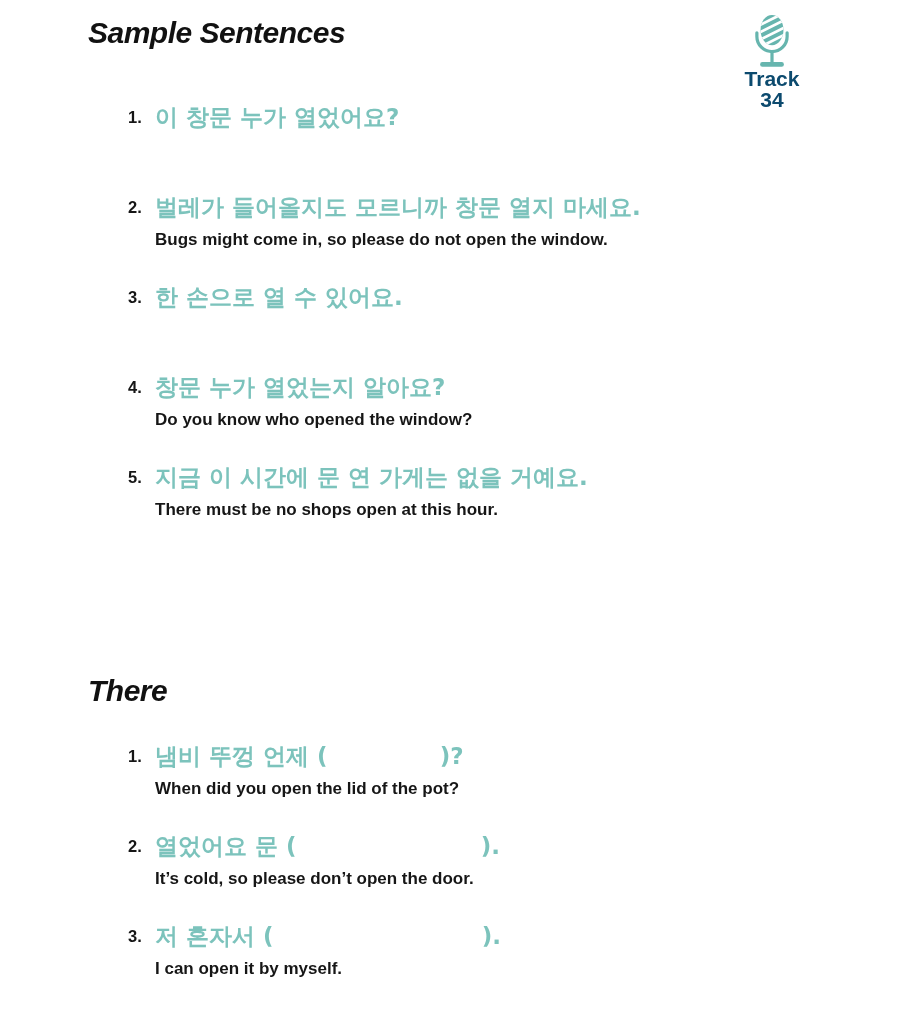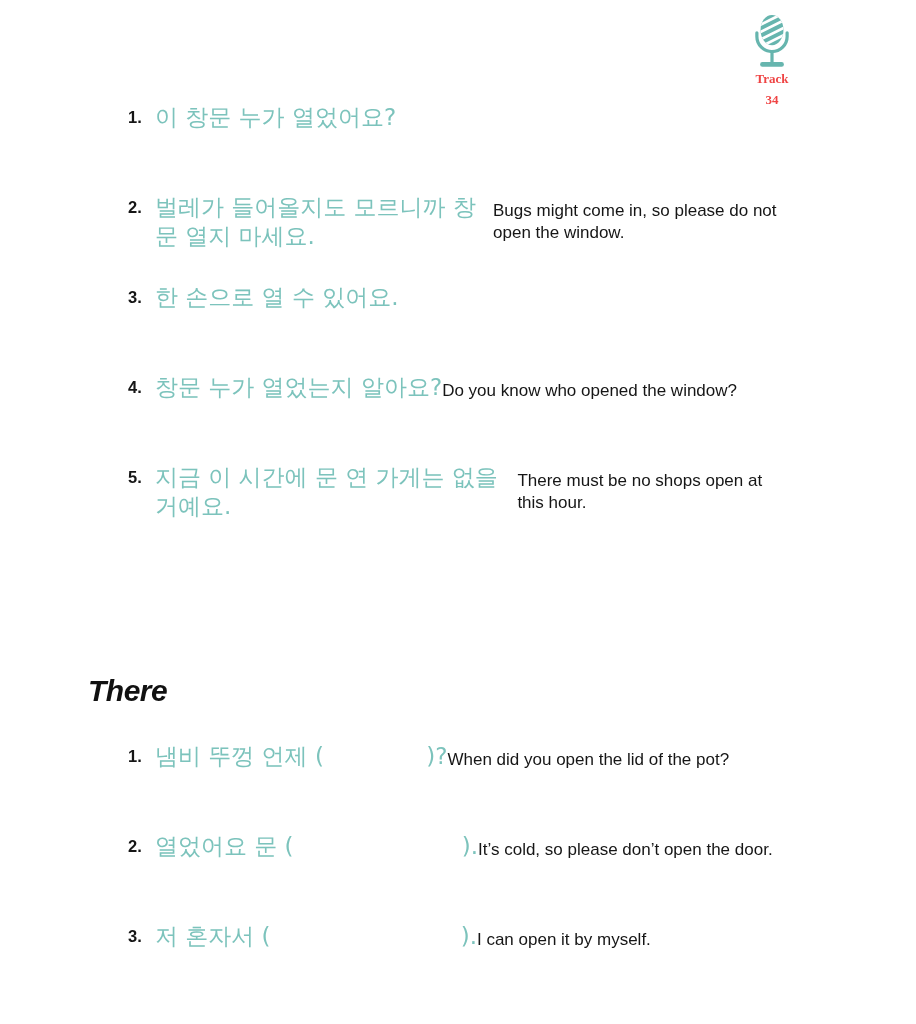--- a/index.html
+++ b/index.html
@@ -27,25 +27,25 @@
 
   .track-badge {
     position: absolute;
     left: 724px;
     top: 14px;
     width: 96px;
     text-align: center;
   }
   .track-badge svg { display: block; margin: 0 auto; }
   .track-label, .track-number {
-    font-family: Liberation Serif, serif;
+    font-family: Liberation Sans, sans-serif;
     font-weight: 700;
-    font-size: 13px;
+    font-size: 21px;
     line-height: 21px;
-    color: #ef4444;
+    color: #0c4a6e;
   }
 
   ol.sentence-list {
     position: absolute;
     left: 128px;
     width: 660px;
     list-style: none;
   }
   #sample-list { top: 103px; }
   #quiz-list { top: 742px; }
@@ -56,40 +56,41 @@
   }
   ol.sentence-list li:last-child { height: auto; }
   .num {
     flex: none;
     width: 27px;
     padding-top: 5px;
     font-size: 16.5px;
     font-weight: 700;
     color: #151515;
   }
-  .texts { display: flex; flex-direction: row; }
+  .texts { display: flex; flex-direction: column; font-weight: bold; }
   .korean {
     font-size: 23px;
     line-height: 29px;
     color: #7cc3bc;
     white-space: pre-wrap;
     font-family: "DejaVu Sans", "Liberation Sans", sans-serif;
   }
   .english {
     margin-top: 7px;
     font-size: 17px;
     line-height: 22px;
     color: #161616;
   }
 </style>
 </head>
 <body>
 
 <div class="page">
 
+  <h1 class="section-heading" id="sample-heading">Sample Sentences</h1>
 
   <div class="track-badge">
     <svg width="44" height="54" viewBox="0 0 48 58" xmlns="http://www.w3.org/2000/svg">
       <defs>
         <clipPath id="micHead">
             <ellipse cx="24" cy="17" rx="12.5" ry="16.5"></ellipse>
           </clipPath>
       </defs>
       <ellipse cx="24" cy="17" rx="12.5" ry="16.5" fill="#66b5ae"></ellipse>
       <g clip-path="url(#micHead)" stroke="#ffffff" stroke-width="3">

